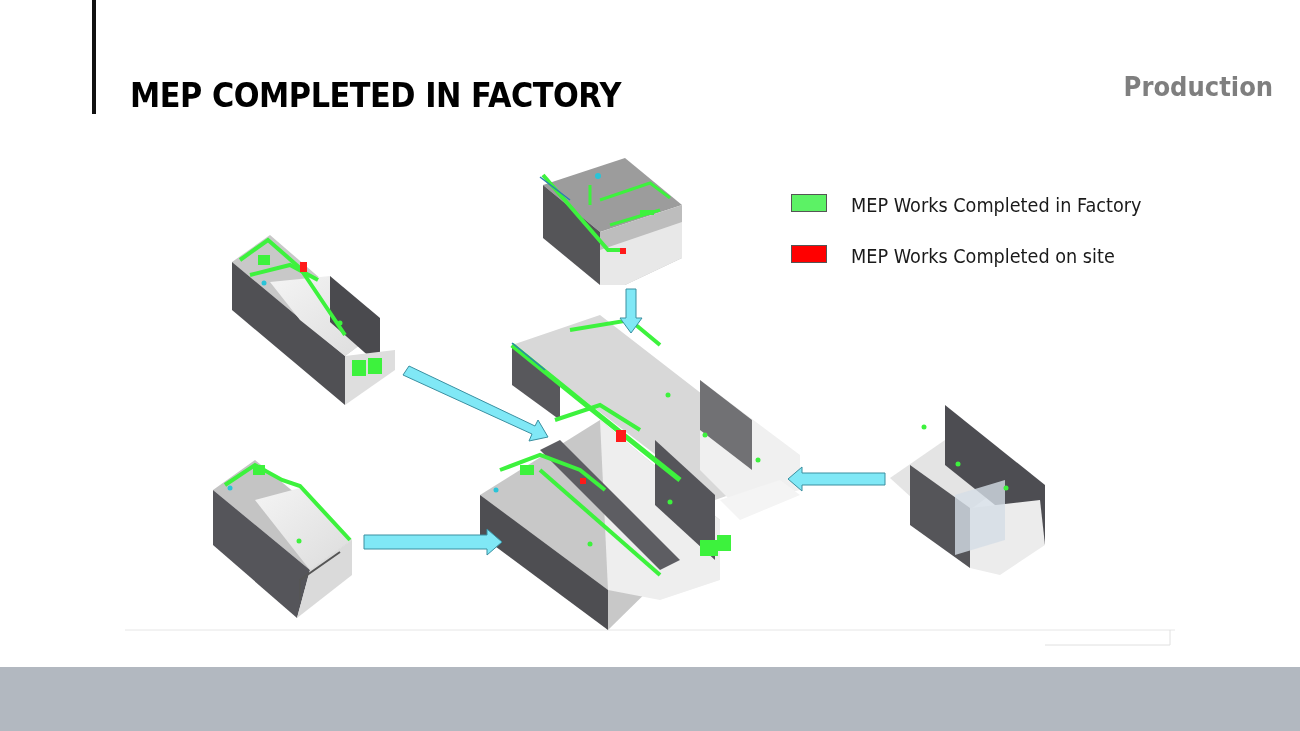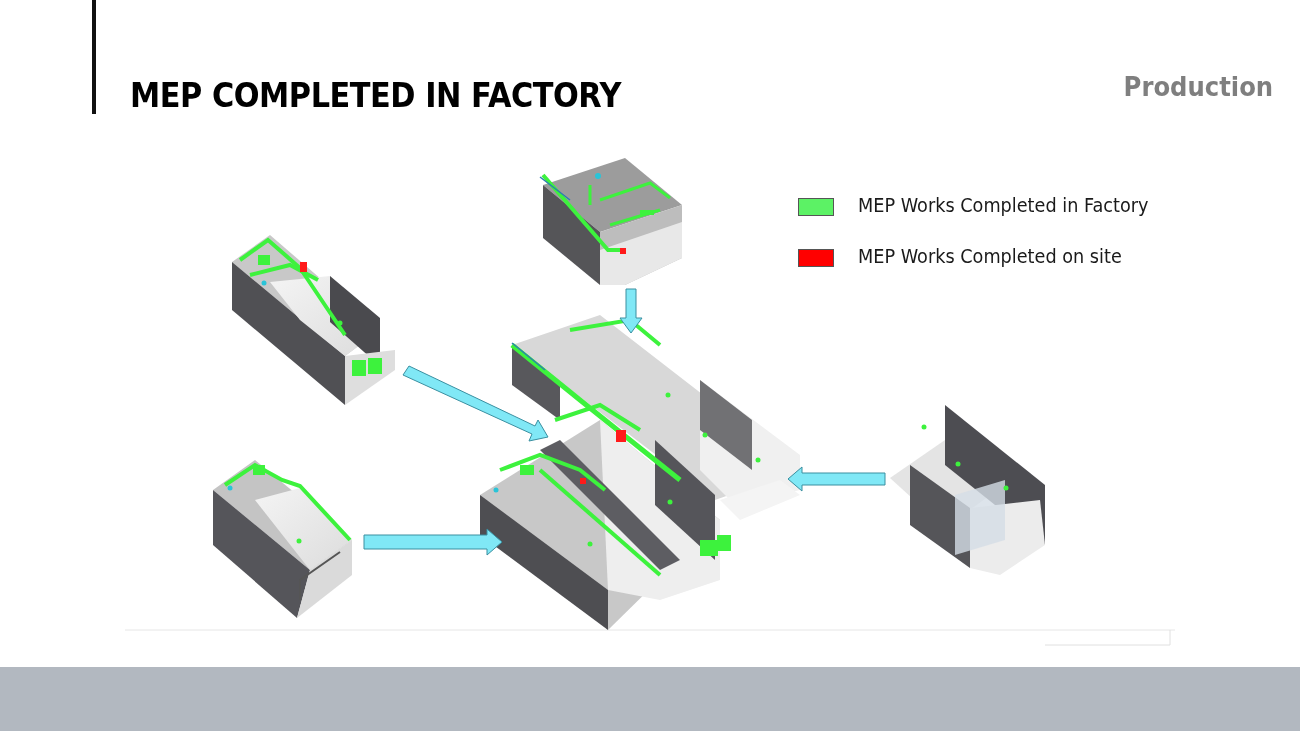--- a/index.html
+++ b/index.html
@@ -13,21 +13,21 @@
     position: absolute; left: 130px; top: 76px; margin: 0;
     font-size: 33px; font-weight: bold; color: #000000; letter-spacing: -0.5px;
     font-family: "DejaVu Sans", sans-serif; transform: scaleX(0.92); transform-origin: left top;
   }
   .section-label {
     position: absolute; right: 43px; top: 71px;
     font-size: 27px; font-weight: bold; color: #7f7f7f;
     font-family: "DejaVu Sans", sans-serif; transform: scaleX(0.9); transform-origin: right top;
   }
   .legend { position: absolute; left: 791px; top: 192px; }
-  .legend-item { position: absolute; left: 7px; white-space: nowrap; display: flex; align-items: flex-end; }
+  .legend-item { position: absolute; left: 0; white-space: nowrap; display: flex; align-items: flex-start; }
   .legend-swatch { width: 36px; height: 18px; border: 1px solid #555; box-sizing: border-box; }
   .legend-label { margin-left: 24px; font-size: 19px; color: #1a1a1a; font-family: "DejaVu Sans", sans-serif; transform: scaleX(0.93); transform-origin: left center; }
   .figure { position: absolute; left: 0; top: 0; width: 1300px; height: 667px; }
   .footer { position: absolute; left: 0; top: 667px; width: 1300px; height: 64px; background: #b2b8c0; }
 </style>
 </head>
 <body>
 
 <div class="slide">
   <div class="accent-bar"></div>

